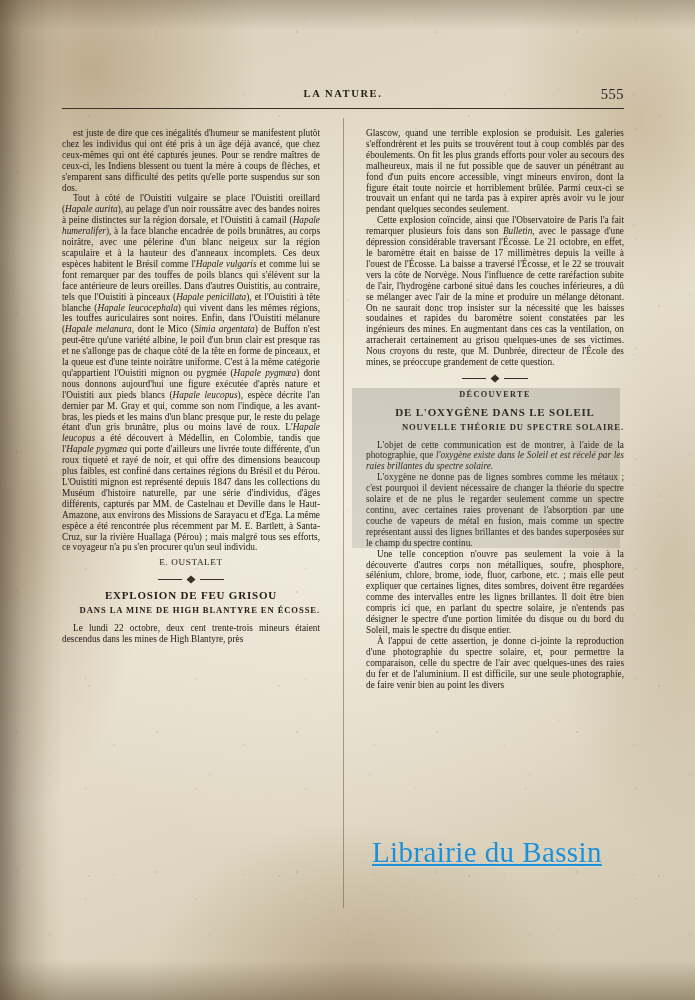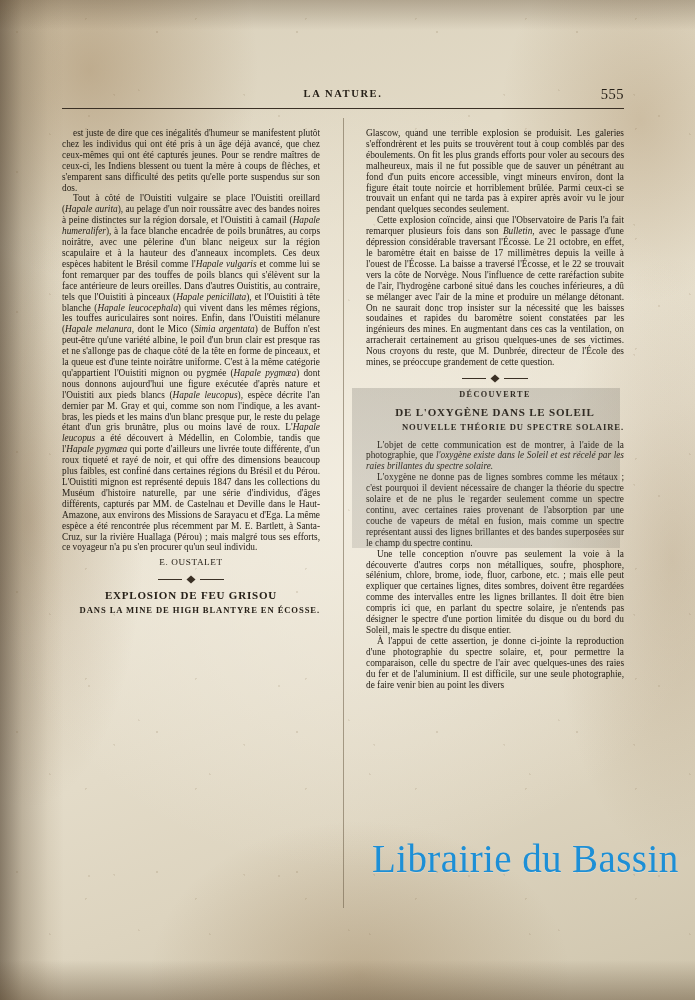--- a/index.html
+++ b/index.html
@@ -166,25 +166,26 @@
     font-weight: bold;
     margin: 2px 0 3px 0;
   }
 
   
   #watermark {
     position: absolute;
     left: 372px;
     top: 836px;
     font-family: "Liberation Serif", serif;
-    font-size: 39px;
+    font-size: 29px;
     color: #1d8fd6;
     letter-spacing: 0.4px;
     text-shadow: 0 1px 0 rgba(255,255,255,0.25);
     white-space: nowrap;
+    text-decoration: underline;
   }
   
   #speckle {
     position: absolute;
     left:0; top:0; width:695px; height:1000px;
     pointer-events: none;
     opacity: 0.30;
     background-image:
       radial-gradient(circle at 12% 23%, rgba(120,95,60,0.5) 0 1px, transparent 1px),
       radial-gradient(circle at 47% 61%, rgba(120,95,60,0.4) 0 1px, transparent 1px),
@@ -224,20 +225,21 @@
         <div class="orn">
           <svg width="66" height="9" viewBox="0 0 66 9">
             <line x1="0" y1="4.5" x2="24" y2="4.5" stroke="#3a3025" stroke-width="1"></line>
             <path d="M33 0.6 L37.5 4.5 L33 8.4 L28.5 4.5 Z" fill="#3a3025"></path>
             <line x1="42" y1="4.5" x2="66" y2="4.5" stroke="#3a3025" stroke-width="1"></line>
           </svg>
         </div>
 
         <h2 class="art-title">EXPLOSION DE FEU GRISOU</h2>
         <h3 class="art-sub">DANS LA MINE DE HIGH BLANTYRE EN ÉCOSSE.</h3>
+        <p>Le lundi 22 octobre, deux cent trente-trois mineurs étaient descendus dans les mines de High Blantyre, près</p>
       </div>
 
       <div class="col right">
         <p class="noindent">Glascow, quand une terrible explosion se produisit. Les galeries s'effondrèrent et les puits se trouvèrent tout à coup comblés par des éboulements. On fit les plus grands efforts pour voler au secours des malheureux, mais il ne fut possible que de sauver un pénétrant au fond d'un puits encore accessible, vingt mineurs environ, dont la figure était toute noircie et horriblement brûlée. Parmi ceux-ci se trouvait un enfant qui ne tarda pas à expirer après avoir vu le jour pendant quelques secondes seulement.</p>
         <p>Cette explosion coïncide, ainsi que l'Observatoire de Paris l'a fait remarquer plusieurs fois dans son <i>Bulletin</i>, avec le passage d'une dépression considérable traversant l'Écosse. Le 21 octobre, en effet, le baromètre était en baisse de 17 millimètres depuis la veille à l'ouest de l'Écosse. La baisse a traversé l'Écosse, et le 22 se trouvait vers la côte de Norvège. Nous l'influence de cette raréfaction subite de l'air, l'hydrogène carboné situé dans les couches inférieures, a dû se mélanger avec l'air de la mine et produire un mélange détonant. On ne saurait donc trop insister sur la nécessité que les baisses soudaines et rapides du baromètre soient constatées par les ingénieurs des mines. En augmentant dans ces cas la ventilation, on arracherait certainement au grisou quelques-unes de ses victimes. Nous croyons du reste, que M. Dunbrée, directeur de l'École des mines, se préoccupe grandement de cette question.</p>
 
         <div class="orn">
           <svg width="66" height="9" viewBox="0 0 66 9">
             <line x1="0" y1="4.5" x2="24" y2="4.5" stroke="#3a3025" stroke-width="1"></line>
             <path d="M33 0.6 L37.5 4.5 L33 8.4 L28.5 4.5 Z" fill="#3a3025"></path>

